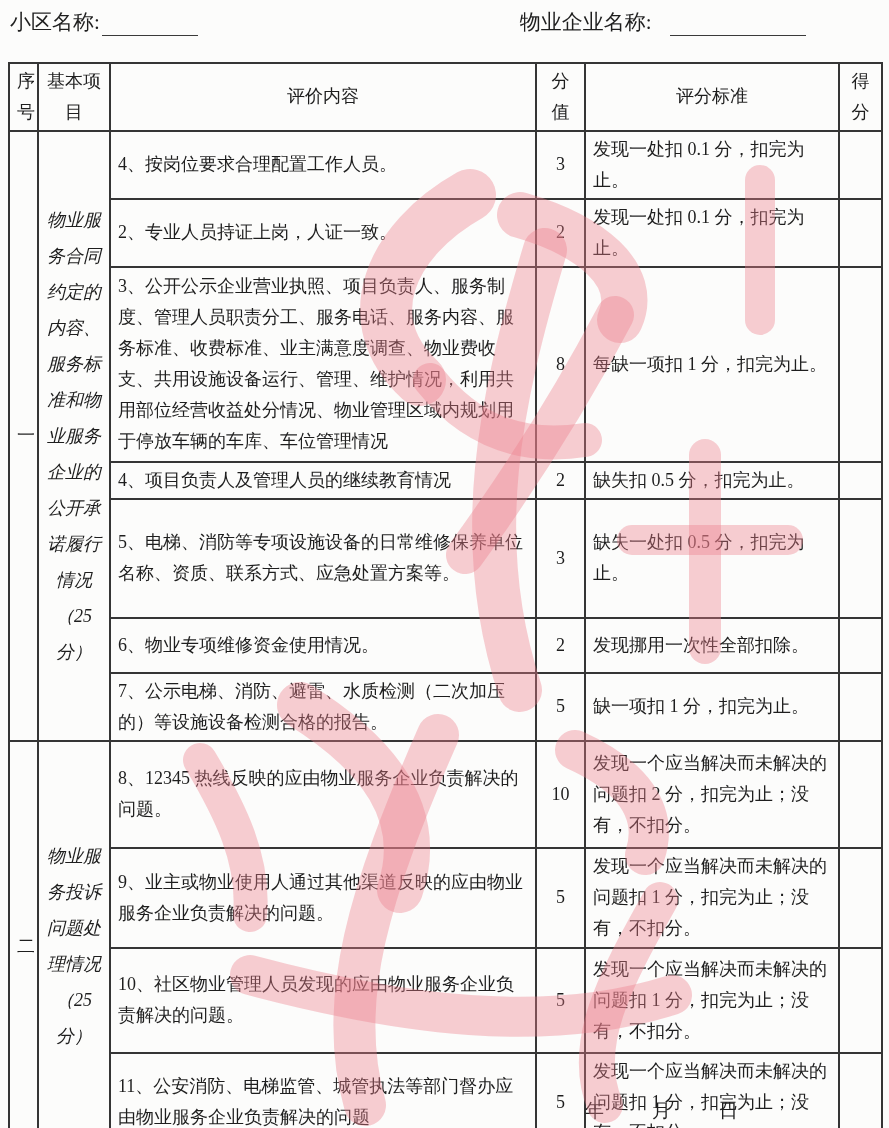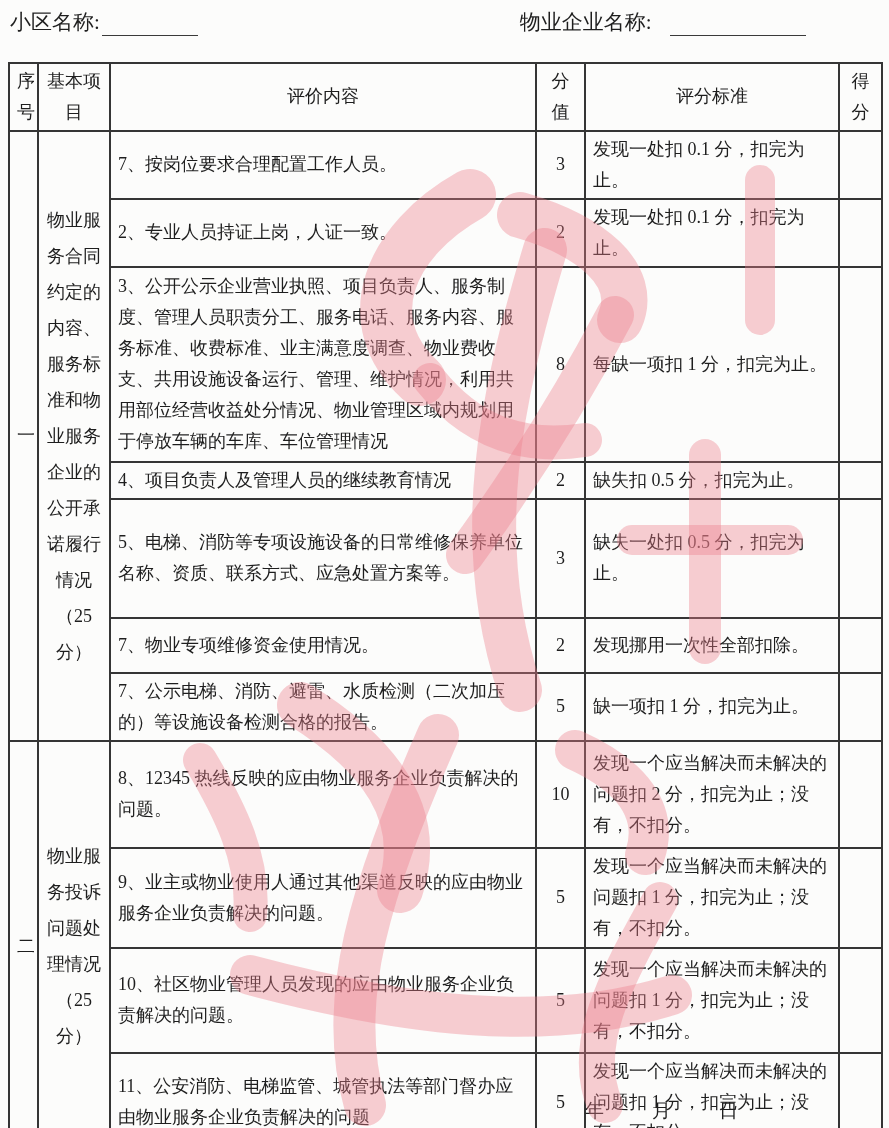--- a/index.html
+++ b/index.html
@@ -46,21 +46,21 @@
   table.eval col.c-earned{width:43px;}
   table.eval th,table.eval td{
     border:2px solid #353535;
     padding:2px 7px;
     font-weight:normal;
     vertical-align:middle;
     overflow:hidden;
   }
   th.hdr{text-align:center;padding:2px 3px;}
   td.cell-index{text-align:center;padding:2px 2px;}
-  td.cell-cat{text-align:center;padding:2px 5px;line-height:2.0;}
+  td.cell-cat{text-align:center;padding:2px 5px;line-height:2.0;font-style:italic;}
   td.cell-content{text-align:left;}
   td.cell-score{text-align:center;padding:2px 2px;}
   td.cell-standard{text-align:left;padding:2px 6px;}
   td.cell-earned{padding:0;}
   tr.hrow{height:62px;}
   tr.r1{height:55px;}  tr.r2{height:55px;}  tr.r3{height:195px;padding-left:24px;}
   tr.r4{height:24px;}  tr.r5{height:119px;} tr.r6{height:55px;}
   tr.r7{height:58px;}  tr.r8{height:107px;} tr.r9{height:100px;}
   tr.r10{height:105px;padding-left:44px;} tr.r11{height:97px;}
 
@@ -108,21 +108,21 @@
       <th class="hdr">基本项目</th>
       <th class="hdr">评价内容</th>
       <th class="hdr">分值</th>
       <th class="hdr">评分标准</th>
       <th class="hdr">得分</th>
     </tr>
 
     <tr class="r1">
       <td class="cell-index" rowspan="7">一</td>
       <td class="cell-cat" rowspan="7">物业服务合同约定的内容、服务标准和物业服务企业的公开承诺履行情况（25分）</td>
-      <td class="cell-content">7、按岗位要求合理配置工作人员。</td>
+      <td class="cell-content">4、按岗位要求合理配置工作人员。</td>
       <td class="cell-score">3</td>
       <td class="cell-standard">发现一处扣 0.1 分，扣完为止。</td>
       <td class="cell-earned"></td>
     </tr>
     <tr class="r2">
       <td class="cell-content">2、专业人员持证上岗，人证一致。</td>
       <td class="cell-score">2</td>
       <td class="cell-standard">发现一处扣 0.1 分，扣完为止。</td>
       <td class="cell-earned"></td>
     </tr>
@@ -138,21 +138,21 @@
       <td class="cell-standard">缺失扣 0.5 分，扣完为止。</td>
       <td class="cell-earned"></td>
     </tr>
     <tr class="r5">
       <td class="cell-content">5、电梯、消防等专项设施设备的日常维修保养单位名称、资质、联系方式、应急处置方案等。</td>
       <td class="cell-score">3</td>
       <td class="cell-standard">缺失一处扣 0.5 分，扣完为止。</td>
       <td class="cell-earned"></td>
     </tr>
     <tr class="r6">
-      <td class="cell-content">7、物业专项维修资金使用情况。</td>
+      <td class="cell-content">6、物业专项维修资金使用情况。</td>
       <td class="cell-score">2</td>
       <td class="cell-standard">发现挪用一次性全部扣除。</td>
       <td class="cell-earned"></td>
     </tr>
     <tr class="r7">
       <td class="cell-content">7、公示电梯、消防、避雷、水质检测（二次加压的）等设施设备检测合格的报告。</td>
       <td class="cell-score">5</td>
       <td class="cell-standard">缺一项扣 1 分，扣完为止。</td>
       <td class="cell-earned"></td>
     </tr>

